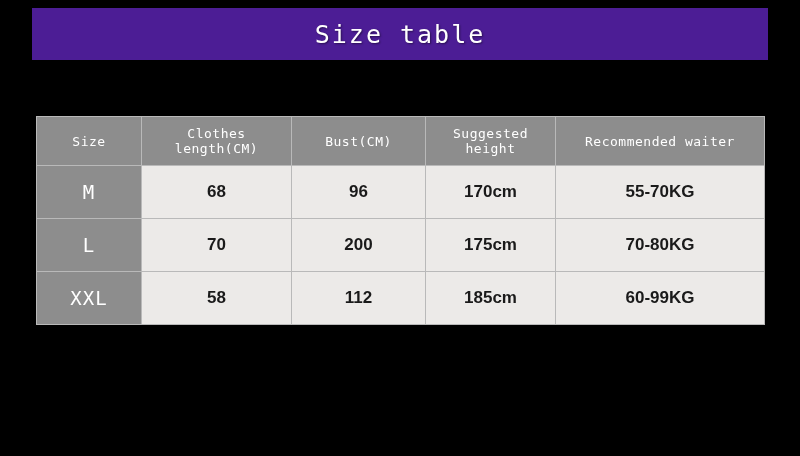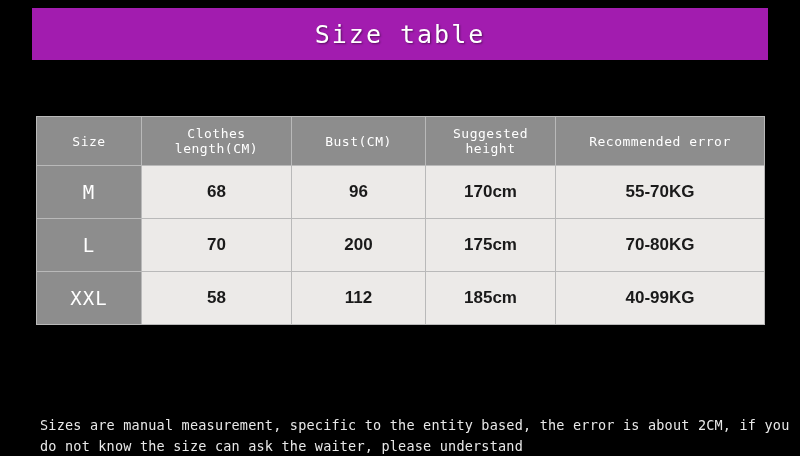--- a/index.html
+++ b/index.html
@@ -21,21 +21,21 @@
     background: #000000;
   }
 
   
   .title-banner {
     position: absolute;
     left: 32px;
     top: 8px;
     width: 736px;
     height: 52px;
-    background: #a21caf;
+    background: #4c1d95;
     display: flex;
     align-items: center;
     justify-content: center;
   }
   .title-text {
     font-family: "DejaVu Sans Mono", monospace;
     font-size: 25px;
     letter-spacing: 2px;
     color: #ffffff;
     text-shadow: 1px 1px 2px rgba(0,0,0,0.45);
@@ -130,21 +130,21 @@
           <col class="c2">
           <col class="c3">
           <col class="c4">
       </colgroup>
       <thead>
         <tr>
           <th class="hdr-size">Size</th>
           <th>Clothes length(CM)</th>
           <th>Bust(CM)</th>
           <th>Suggested height</th>
-          <th>Recommended error</th>
+          <th>Recommended waiter</th>
         </tr>
       </thead>
       <tbody>
         <tr>
           <td class="cell-size">M</td>
           <td class="cell-val">68</td>
           <td class="cell-val">96</td>
           <td class="cell-val">170cm</td>
           <td class="cell-val">55-70KG</td>
         </tr>
@@ -153,24 +153,20 @@
           <td class="cell-val">70</td>
           <td class="cell-val">200</td>
           <td class="cell-val">175cm</td>
           <td class="cell-val">70-80KG</td>
         </tr>
         <tr>
           <td class="cell-size">XXL</td>
           <td class="cell-val">58</td>
           <td class="cell-val">112</td>
           <td class="cell-val">185cm</td>
-          <td class="cell-val">40-99KG</td>
+          <td class="cell-val">60-99KG</td>
         </tr>
       </tbody>
     </table>
   </div>
 
-  <div class="note">
-    <div>Sizes are manual measurement, specific to the entity based, the error is about 2CM, if you</div>
-    <div>do not know the size can ask the waiter, please understand</div>
-  </div>
 
 </div>
 
 </body></html>

